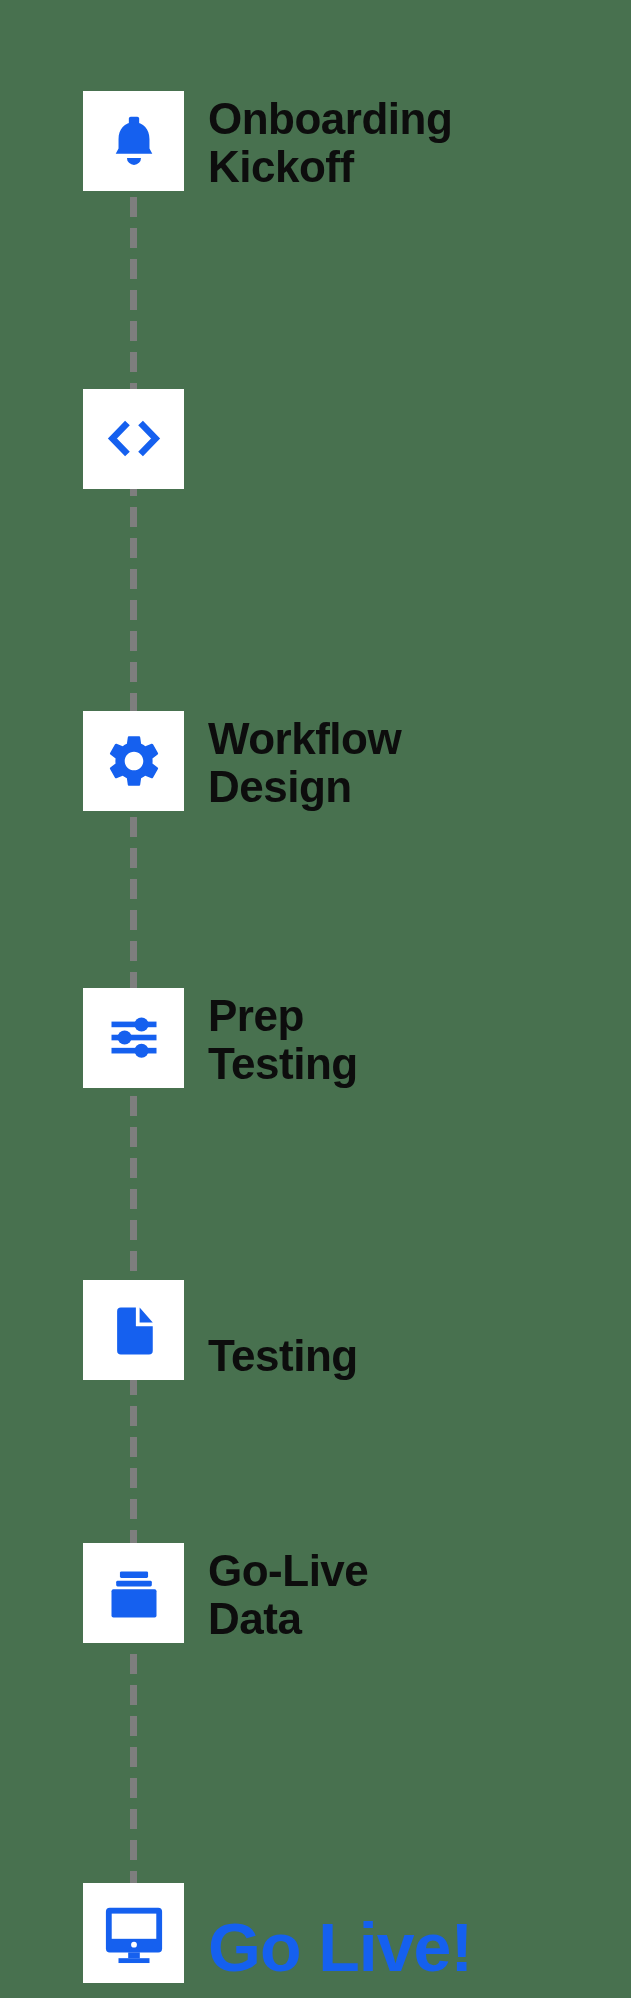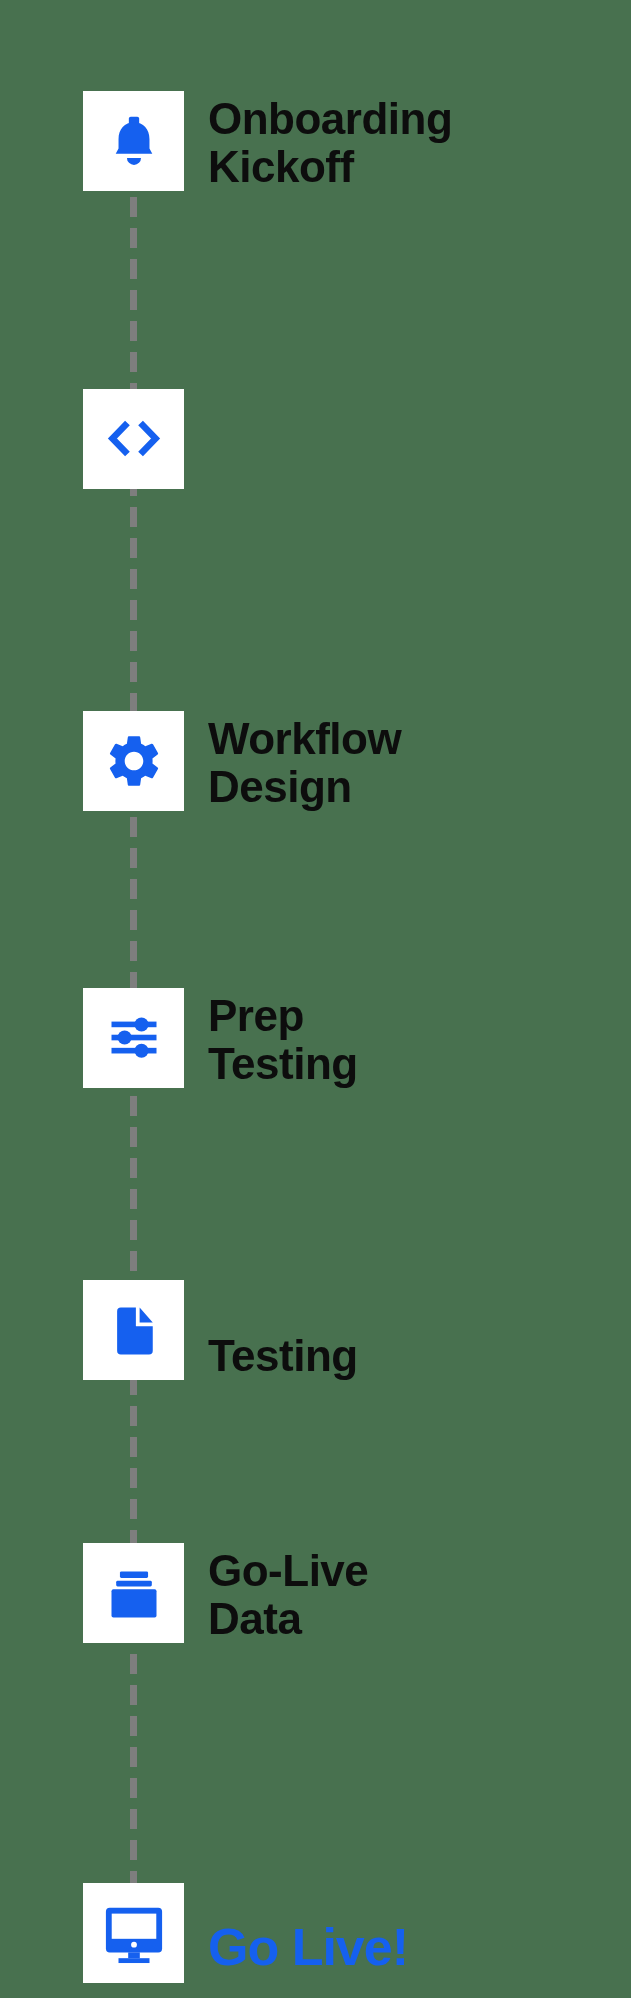--- a/index.html
+++ b/index.html
@@ -54,21 +54,21 @@
   .label {
     margin-left: 24px;
     font-weight: bold;
     font-size: 44px;
     line-height: 48px;
     letter-spacing: -0.5px;
     color: var(--text-black);
     white-space: nowrap;
   }
   .item.final .label {
-    font-size: 52px;
+    font-size: 68px;
     line-height: 72px;
     letter-spacing: -1px;
     color: var(--accent-blue);
   }
   .ic { fill: var(--accent-blue); }
   .ic-stroke { stroke: var(--accent-blue); fill: none; }
 </style>
 </head>
 <body>
 

